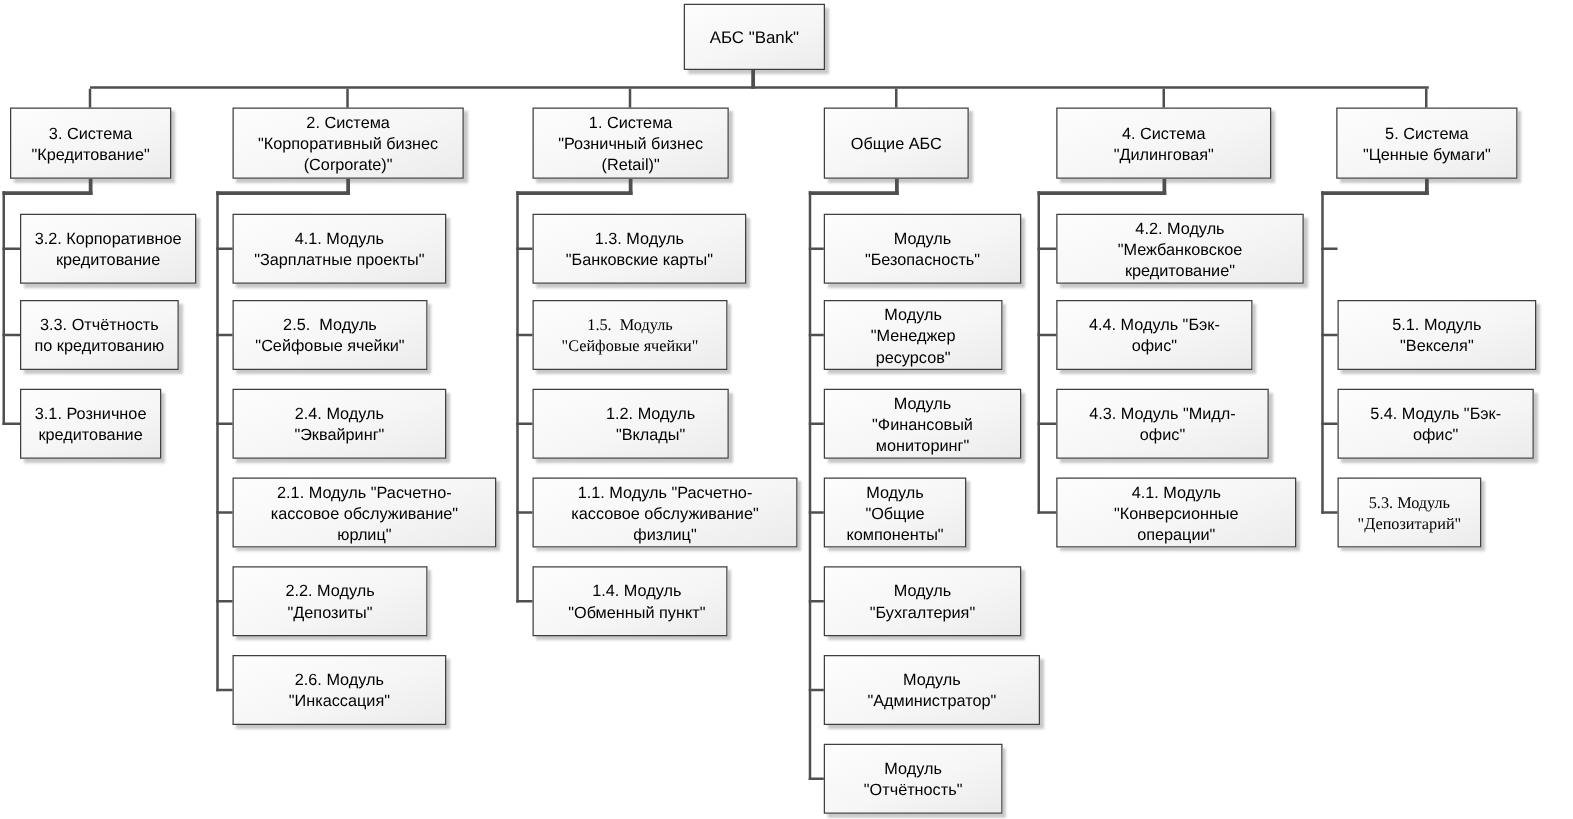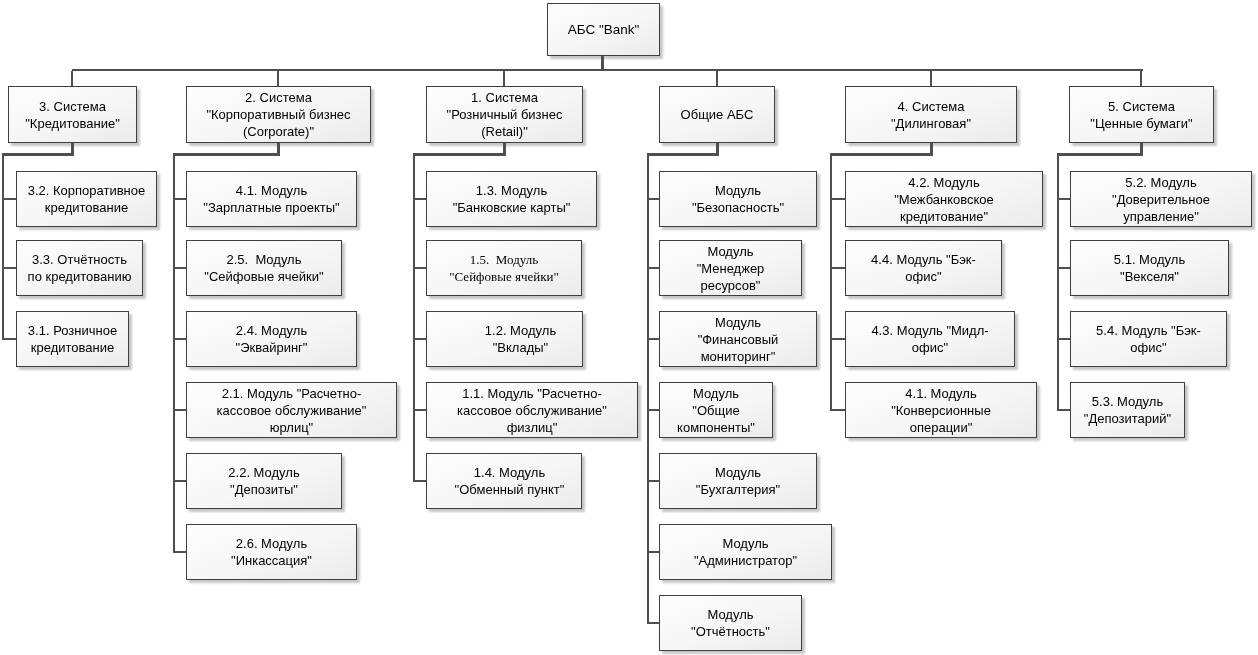--- a/index.html
+++ b/index.html
@@ -225,33 +225,28 @@
     </div>
     <div class="conn" style="left: 1140px; top: 71px; width: 2px; height: 15px; background: rgb(79, 79, 79);"></div>
     <div class="node header" style="left: 1069px; top: 86px; width: 145px; height: 57px;">
       <span class="label">5. Система
 "Ценные бумаги"</span>
     </div>
     <div class="conn" style="left: 1140px; top: 143px; width: 3px; height: 13px; background: rgb(79, 79, 79);"></div>
     <div class="conn" style="left: 1057px; top: 153px; width: 86px; height: 3px; background: rgb(79, 79, 79);"></div>
     <div class="conn" style="left: 1057px; top: 153px; width: 2px; height: 258px; background: rgb(79, 79, 79);"></div>
     <div class="conn" style="left: 1057px; top: 198px; width: 13px; height: 2px; background: rgb(79, 79, 79);"></div>
-    <div class="node module" style="left: 1070px; top: 171px; width: 182px; height: 56px;">
-      <span class="label">5.2. Модуль
-"Доверительное
-управление"</span>
-    </div>
     <div class="conn" style="left: 1057px; top: 267px; width: 13px; height: 2px; background: rgb(79, 79, 79);"></div>
     <div class="node module" style="left: 1070px; top: 240px; width: 159px; height: 56px;">
       <span class="label">5.1. Модуль
 "Векселя"</span>
     </div>
     <div class="conn" style="left: 1057px; top: 338px; width: 13px; height: 2px; background: rgb(79, 79, 79);"></div>
     <div class="node module" style="left: 1070px; top: 311px; width: 157px; height: 56px;">
       <span class="label">5.4. Модуль "Бэк-
 офис"</span>
     </div>
     <div class="conn" style="left: 1057px; top: 409px; width: 13px; height: 2px; background: rgb(79, 79, 79);"></div>
-    <div class="node module" style="left: 1070px; top: 382px; width: 115px; height: 56px;">
+    <div class="node module" style="left: 1070px; top: 382px; width: 115px; height: 56px; font-family: Liberation Serif, serif;">
       <span class="label">5.3. Модуль
 "Депозитарий"</span>
     </div>
   </div>
 
 </body></html>

